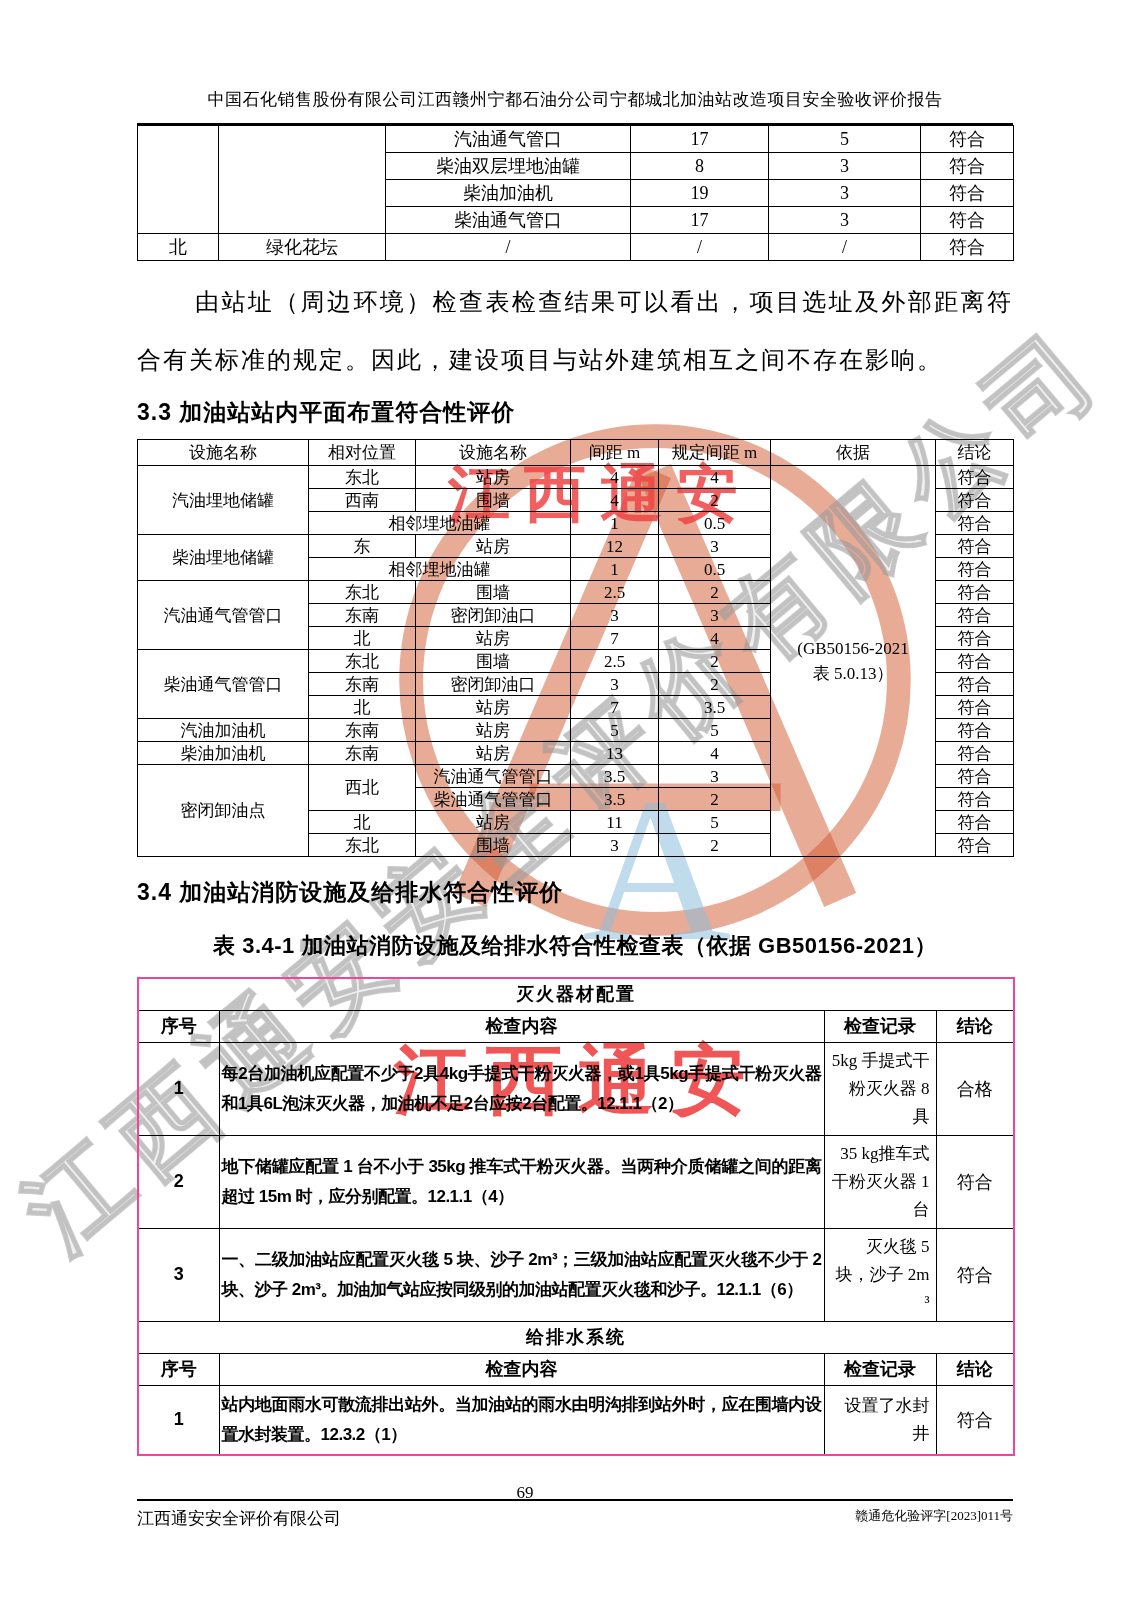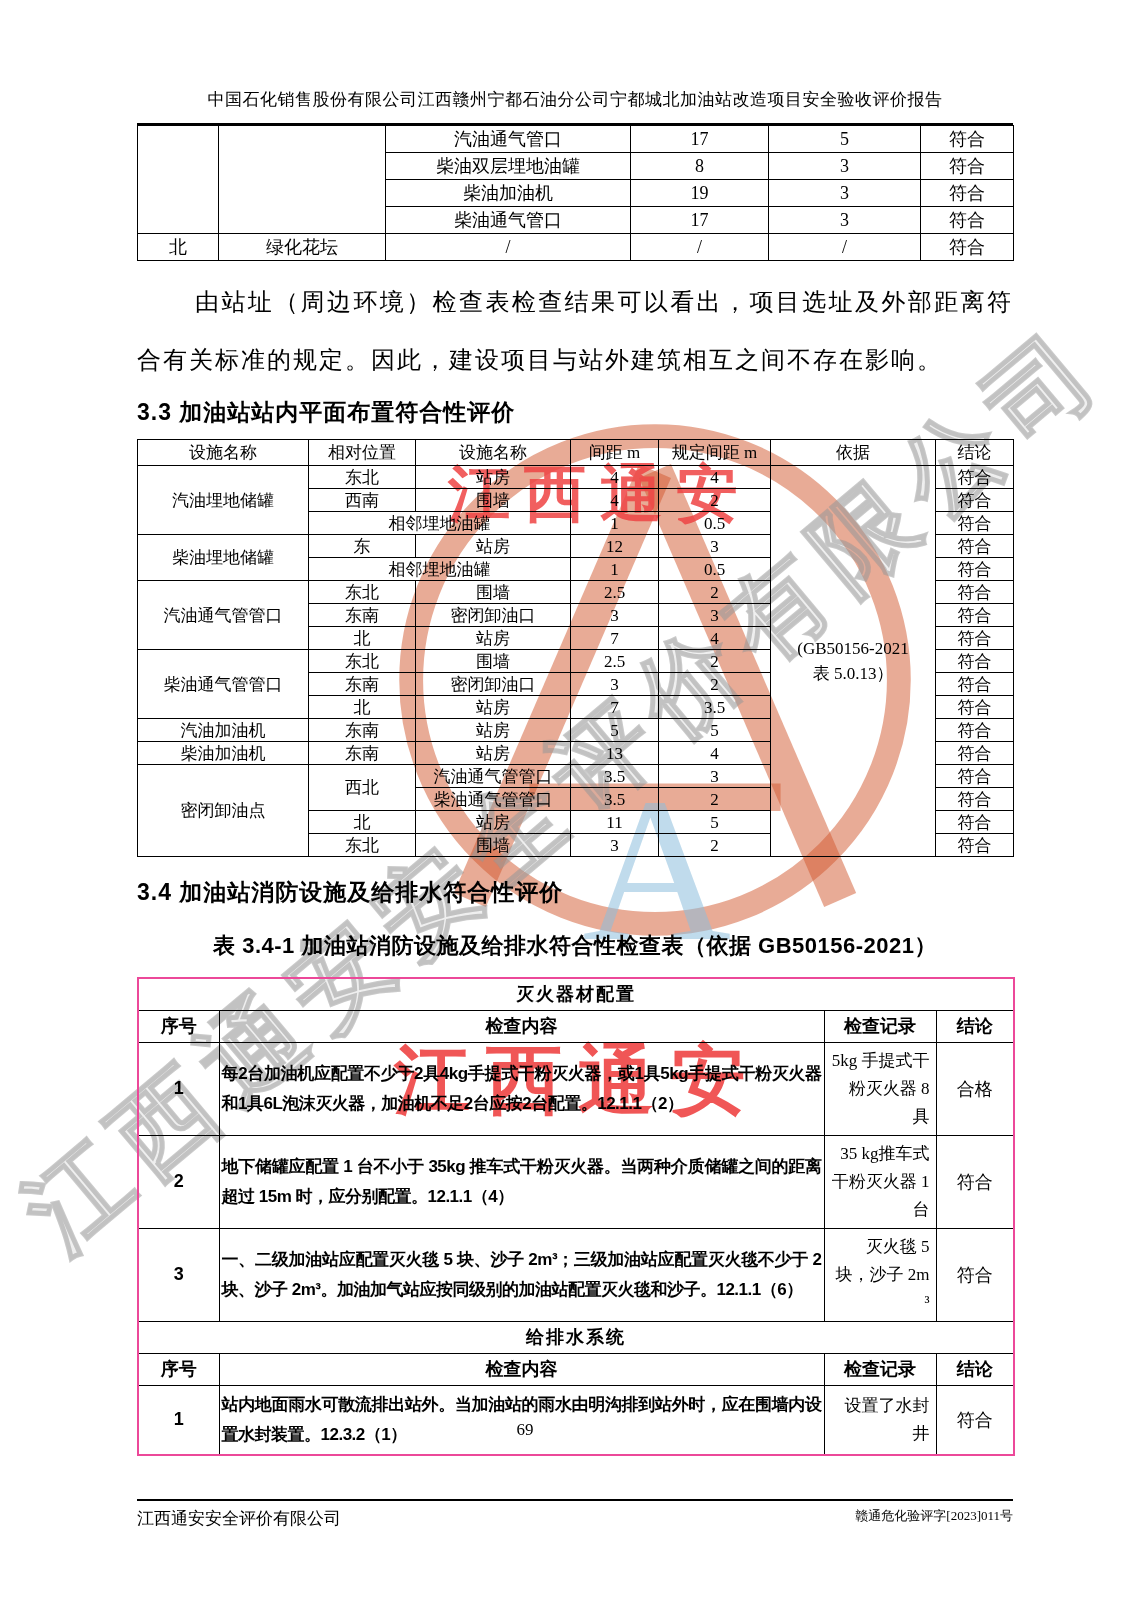--- a/index.html
+++ b/index.html
@@ -71,21 +71,21 @@
   .t341 .no { font-family:"Liberation Sans","DejaVu Sans",sans-serif; font-weight:bold; font-size:18px; }
   .t341 .cnt {
     text-align:justify; text-justify:inter-ideograph; padding:4px 2px;
     font-family:"Liberation Sans","DejaVu Sans",sans-serif; font-weight:bold;
     font-size:17px; line-height:30px; letter-spacing:-0.5px; word-break:break-all;
   }
   .t341 .rec { text-align:right; padding:4px 6px; font-size:17px; line-height:28px; word-break:break-all; }
   .t341 .res { font-size:18px; }
   
   .footer-rule { position:absolute; left:137px; width:876px; top:1499px; border-top:2px solid #000; z-index:2; }
-  .page-number { position:absolute; left:137px; width:776px; top:1420px; text-align:center; font-size:17px; z-index:2; }
+  .page-number { position:absolute; left:137px; width:776px; top:1483px; text-align:center; font-size:17px; z-index:2; }
   .footer-left { position:absolute; left:137px; top:1507px; font-size:17px; z-index:2; }
   .footer-right { position:absolute; right:118px; top:1507px; font-size:13px; z-index:2;text-align:right; }
 </style>
 </head>
 <body>
 
 <div class="page">
 
   <div class="wm-layer">
     <svg class="wm-logo" viewBox="0 0 600 600">

